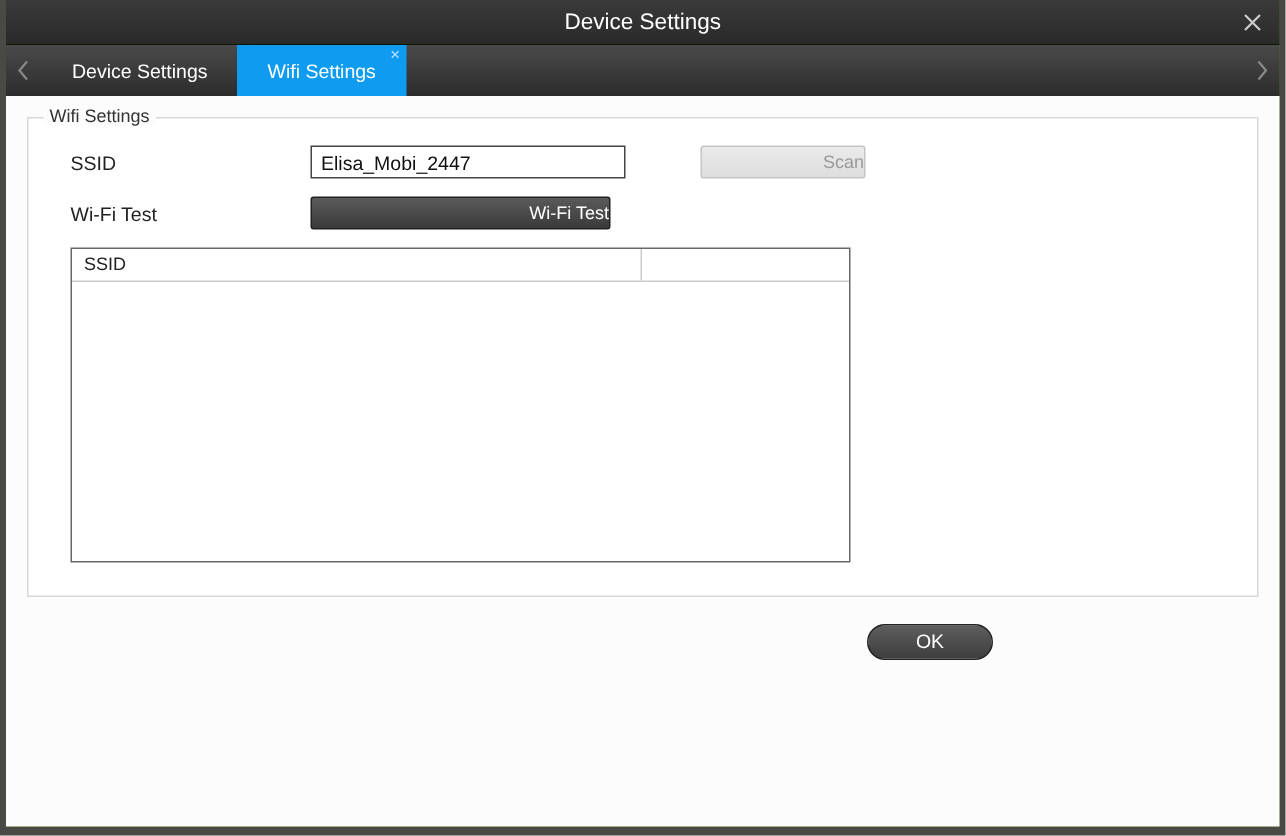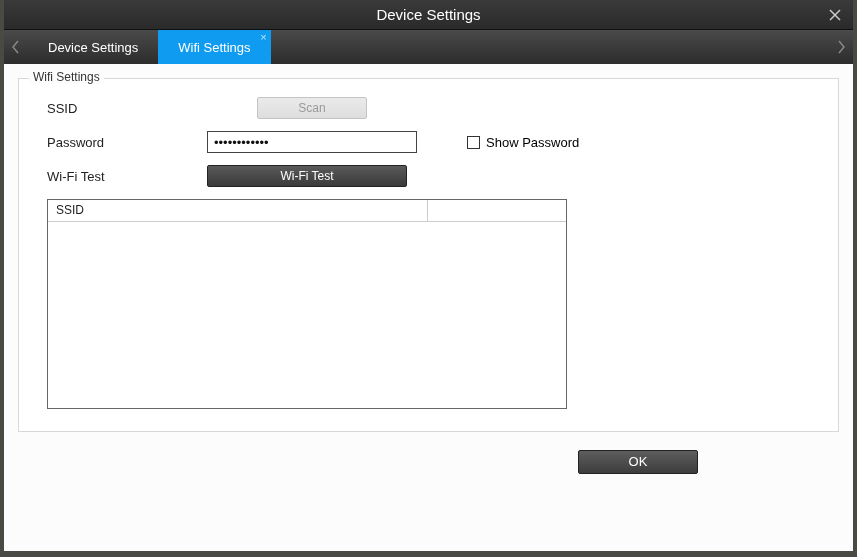--- a/index.html
+++ b/index.html
@@ -111,21 +111,21 @@
   }
   .btn-dark {
     width:200px;
     height:22px;
     background: linear-gradient(#5a5a5a,#3a3a3a);
     border:1px solid #222;
     border-radius:2px;
     color:#fff;
     font-size:12px;
     cursor:pointer;
-    text-align:center;
+    text-align:right;
     line-height:20px;
   }
   .btn-dark.disabled {
     background: linear-gradient(#eaeaea,#dedede);
     border:1px solid #c4c4c4;
     color:#9a9a9a;
     cursor:default;
   }
   .right-extra {
     margin-left:50px;
@@ -162,25 +162,25 @@
   .th.col-signal { width:100px; }
   .th.col-last { flex:1; border-right:none; }
   .table-body { height:calc(100% - 22px); background:#fff; }
   
   .footer {
     margin-top:18px;
     display:flex;
   }
   .ok-btn {
     margin-left:560px;
-    width:120px;
+    width:84px;
     height:24px;
     background: linear-gradient(#5e5e5e,#3d3d3d);
     border:1px solid #222;
-    border-radius:2px;
+    border-radius:12px;
     color:#fff;
     font-size:13px;
     cursor:pointer;
     text-align:center;
     line-height:22px;
   }
 </style>
 </head>
 <body>
 
@@ -216,33 +216,26 @@
     </div>
   </div>
 
   <div class="body">
 
     <div class="fieldset">
       <div class="legend">Wifi Settings</div>
 
       <div class="form-row">
         <div class="form-label">SSID</div>
+        <input class="text-input" type="text" value="Elisa_Mobi_2447" style="">
         <div class="right-extra">
           <div class="btn-dark disabled" style="width:110px">Scan</div>
         </div>
       </div>
 
-      <div class="form-row">
-        <div class="form-label">Password</div>
-        <input class="text-input" type="text" value="••••••••••••" style="">
-        <div class="right-extra">
-          <span class="checkbox"></span>
-          <span>Show Password</span>
-        </div>
-      </div>
 
       <div class="form-row">
         <div class="form-label">Wi-Fi Test</div>
         <div class="btn-dark" style="width:200px">Wi-Fi Test</div>
       </div>
 
       <div class="table-wrap">
         <div class="table-header">
           <div class="th col-ssid">SSID</div>
           <div class="th col-last"></div>

